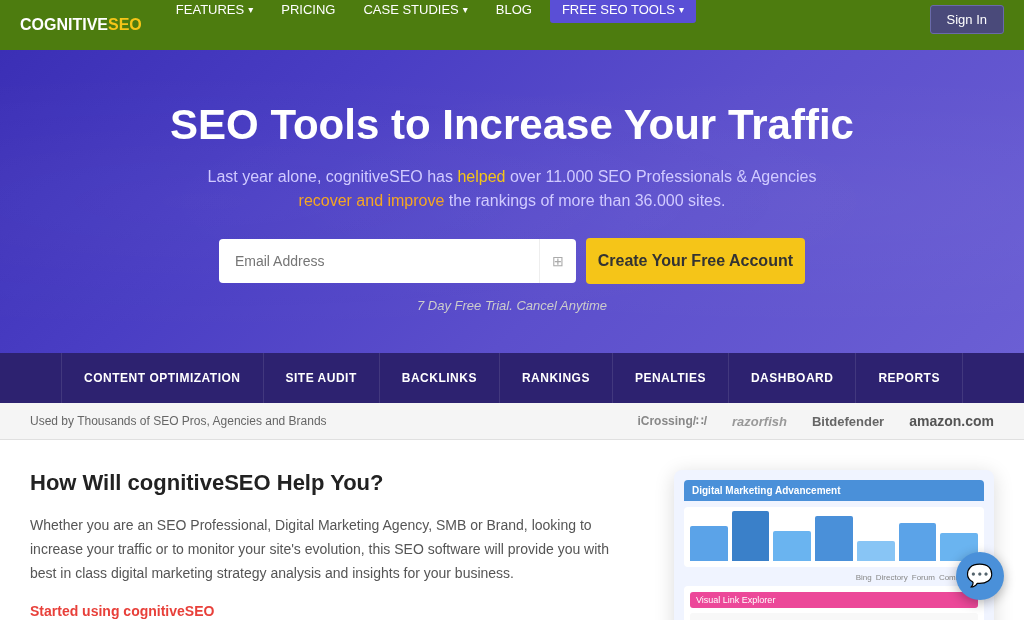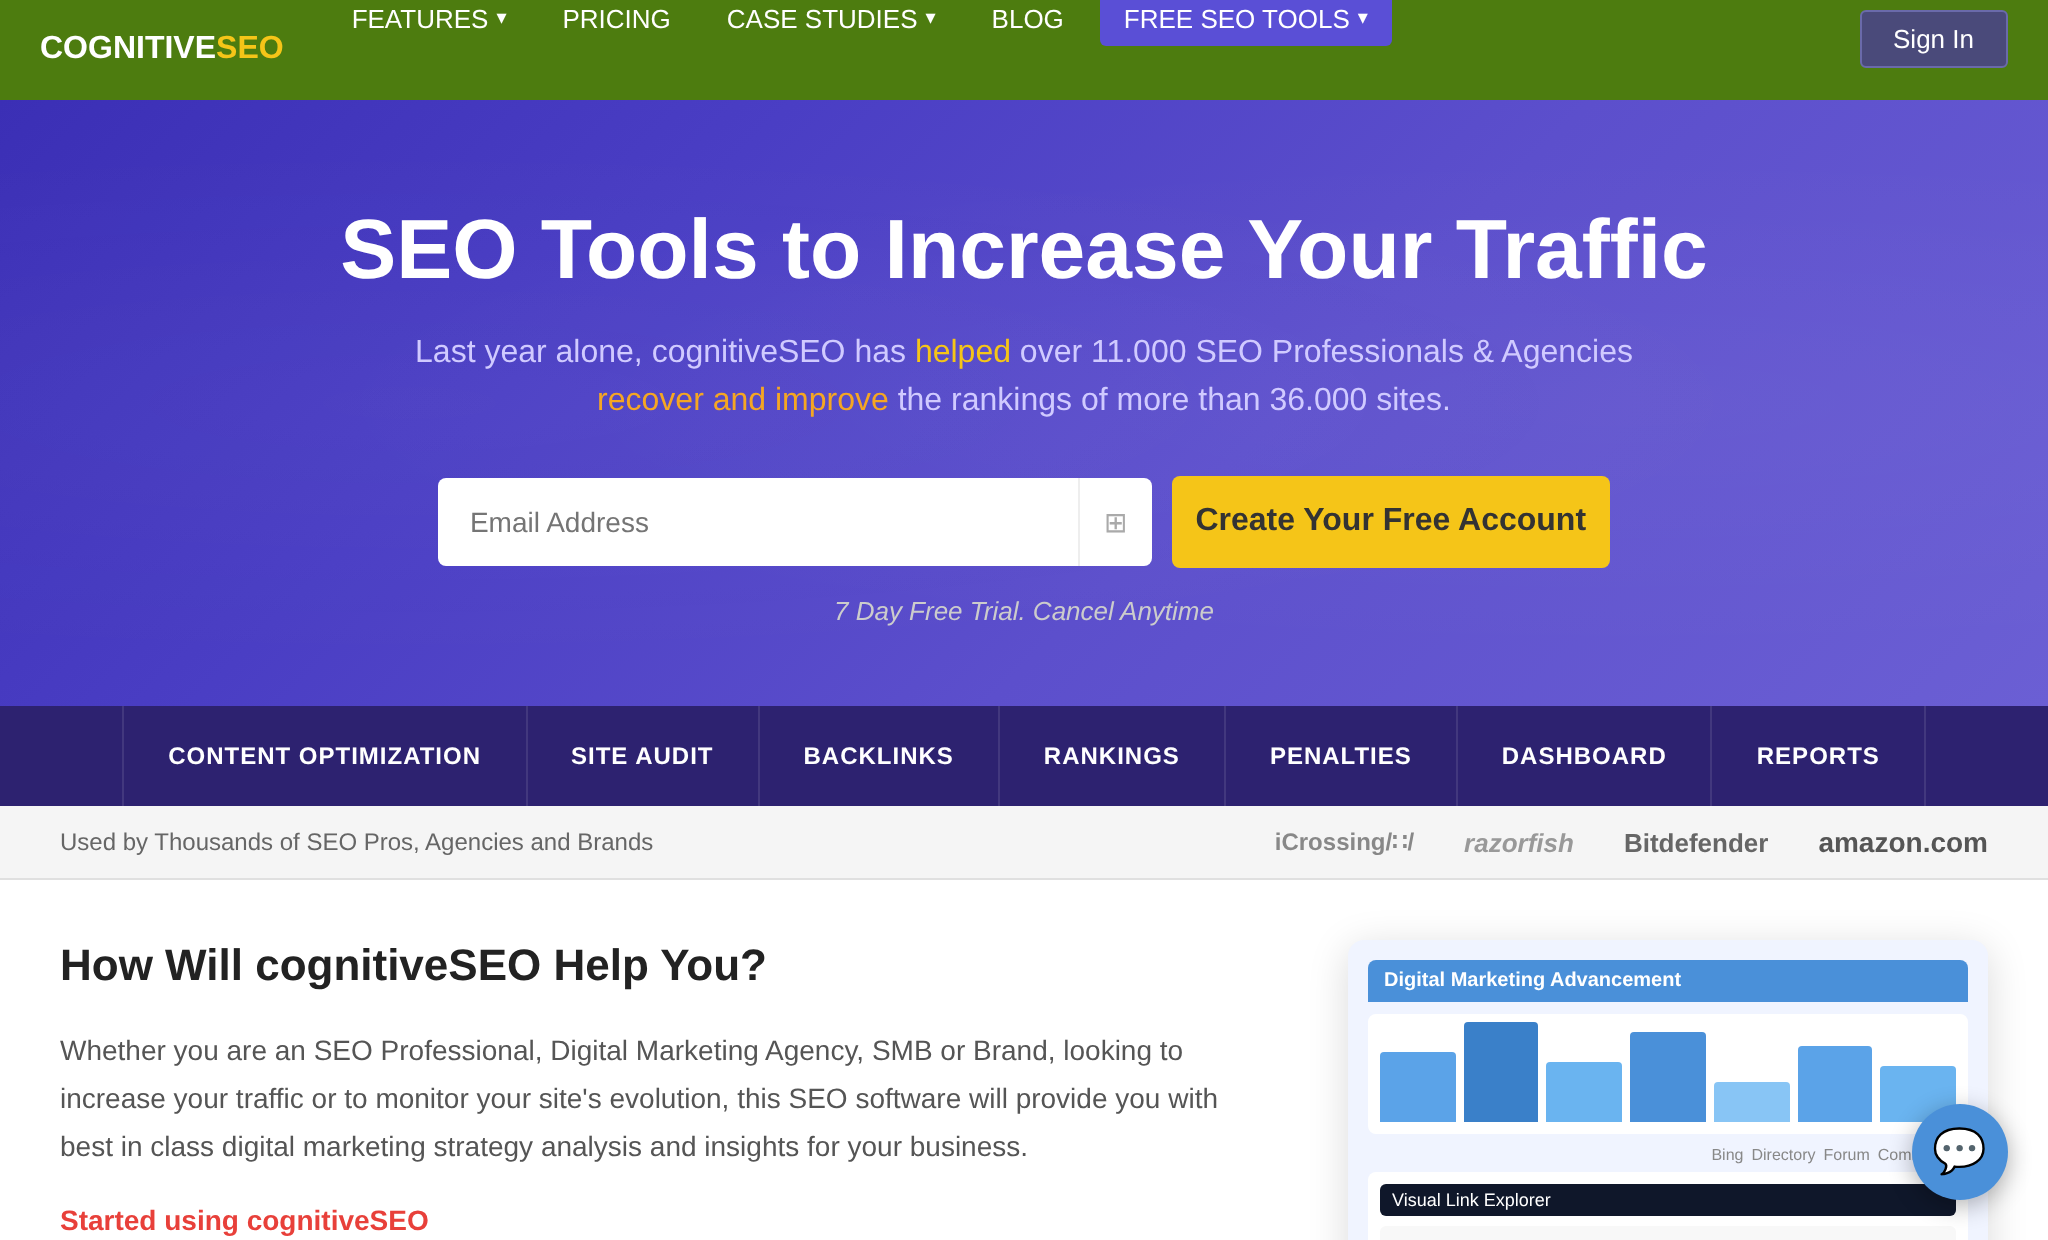--- a/index.html
+++ b/index.html
@@ -134,22 +134,23 @@
       margin-top: 14px;
       position: relative;
       font-style: italic;
       text-align: center;
     }
 
     
     .features-bar {
       background: #2d2270;
       display: flex;
+      align-items: center;
       justify-content: center;
-      padding: 0;
+      padding: 18px;
       height: 50px;
     }
     .feature-item {
       color: #fff;
       font-size: 12px;
       font-weight: 700;
       padding: 0 22px;
       height: 50px;
       display: flex;
       align-items: center;
@@ -267,21 +268,21 @@
       padding: 0 6px 4px;
       justify-content: flex-end;
     }
     .dash-bottom {
       background: #fff;
       border-radius: 4px;
       padding: 6px;
       position: relative;
     }
     .dash-bottom-title {
-      background: #0f172a;
+      background: #ec4899;
       color: #fff;
       font-size: 9px;
       padding: 3px 6px;
       border-radius: 3px;
       margin-bottom: 5px;
     }
     .dash-node-graph {
       position: relative;
       height: 70px;
       background: #f8f8f8;

